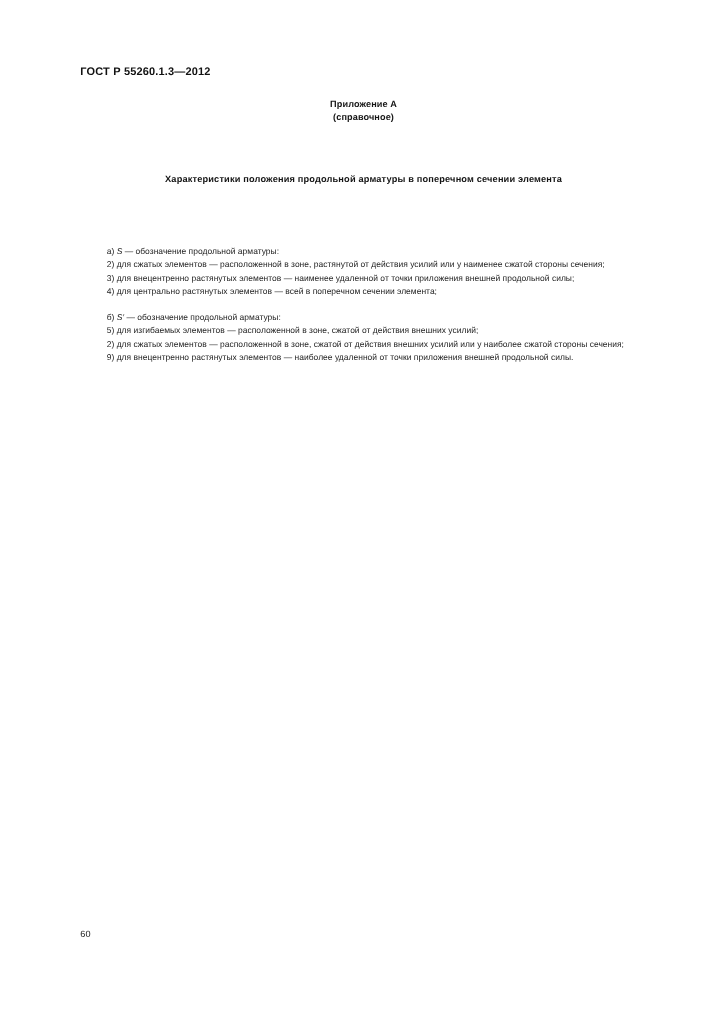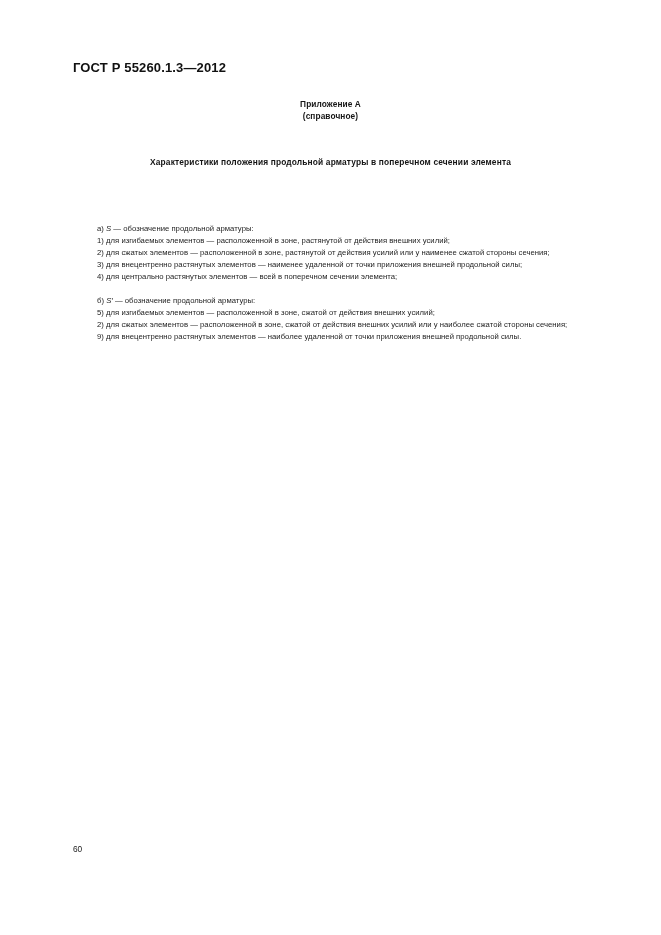--- a/index.html
+++ b/index.html
@@ -17,35 +17,34 @@
     height: 935px;
     background: #ffffff;
     overflow: hidden;
   }
 
   
   .doc-header {
     position: absolute;
     left: 73px;
     top: 60px;
-    font-size: 13px;
+    font-size: 10px;
     font-weight: bold;
     letter-spacing: 0.15px;
     color: #111111;
     white-space: nowrap;
   }
 
   
   .annex-block {
     position: absolute;
     left: 0;
     top: 88px;
     width: 661px;
     text-align: center;
-    margin-top: 10px;
   }
   .annex-line {
     font-size: 8.3px;
     font-weight: bold;
     line-height: 12px;
     color: #151515;
     letter-spacing: 0.1px;
   }
 
   
@@ -111,21 +110,20 @@
     <div class="annex-line">Приложение А</div>
     <div class="annex-line">(справочное)</div>
   </div>
 
   <div class="section-title">Характеристики положения продольной арматуры в поперечном сечении элемента</div>
 
   <div class="body-area">
 
     <p class="para first-in-group"><span>а) </span><span class="var">S</span><span> — обозначение продольной арматуры:</span></p>
 
-    <p class="para indented">1) для изгибаемых элементов — расположенной в зоне, растянутой от действия внешних усилий;</p>
     <p class="para indented">2) для сжатых элементов — расположенной в зоне, растянутой от действия усилий или у наименее сжатой стороны сечения;</p>
     <p class="para indented">3) для внецентренно растянутых элементов — наименее удаленной от точки приложения внешней продольной силы;</p>
     <p class="para indented">4) для центрально растянутых элементов — всей в поперечном сечении элемента;</p>
 
     <div class="group-gap"></div>
 
     <p class="para first-in-group"><span>б) </span><span class="var">S′</span><span> — обозначение продольной арматуры:</span></p>
 
     <p class="para indented">5) для изгибаемых элементов — расположенной в зоне, сжатой от действия внешних усилий;</p>
     <p class="para indented">2) для сжатых элементов — расположенной в зоне, сжатой от действия внешних усилий или у наиболее сжатой стороны сечения;</p>

